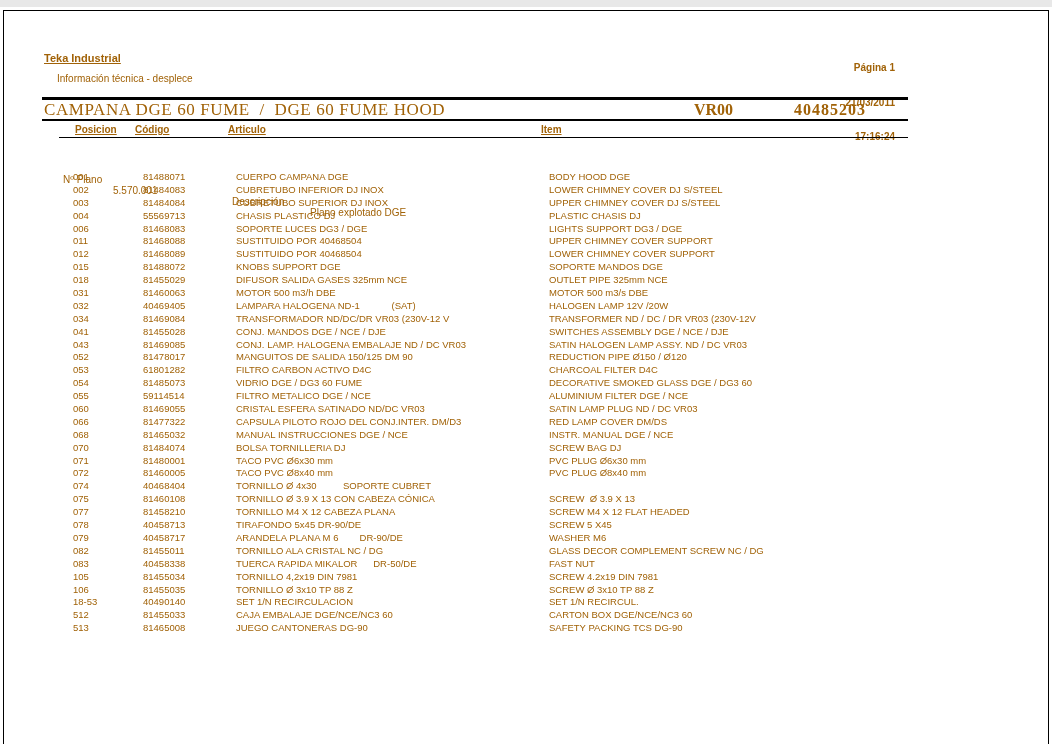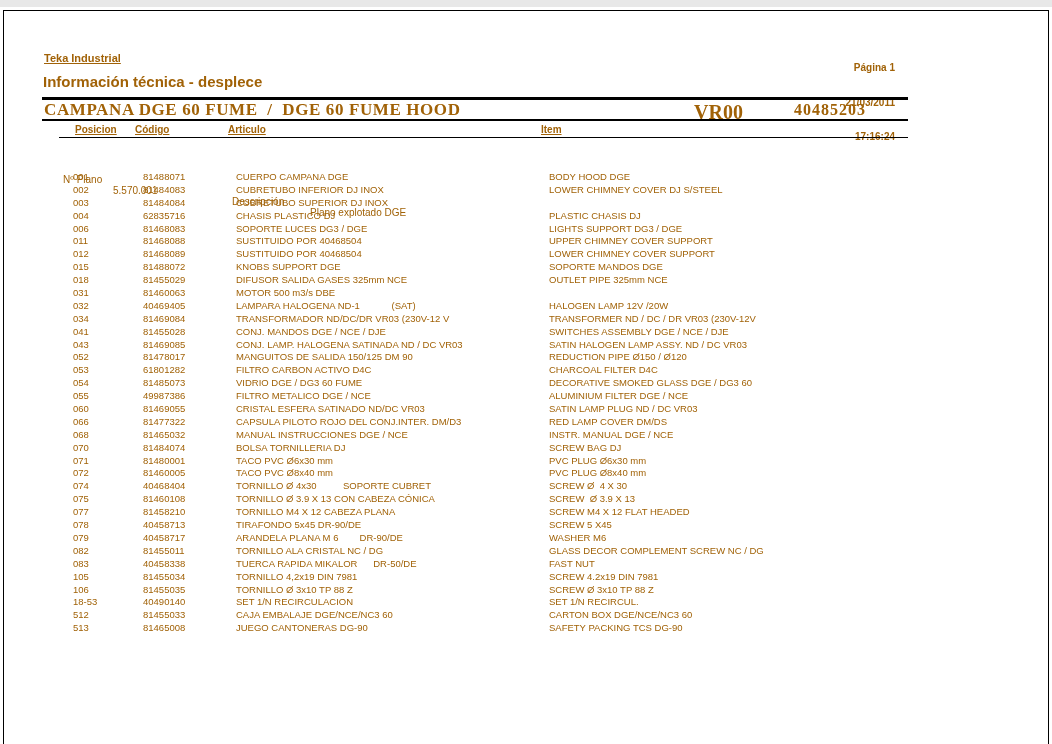--- a/index.html
+++ b/index.html
@@ -4,31 +4,31 @@
 <style>
   html,body{margin:0;padding:0;background:#e8e8e8;}
   .page{
     position:relative;width:1052px;height:744px;background:#ffffff;
     font-family:"Liberation Sans","DejaVu Sans",sans-serif;color:#a16207;
     overflow:hidden;margin:7px auto;
   }
   .frame{position:absolute;inset:3px;border:1px solid #000;pointer-events:none;}
   .company{position:absolute;left:44px;top:45px;font-size:11px;font-weight:bold;text-decoration:underline;white-space:pre;}
   .pageinfo{position:absolute;top:32px;right:157px;text-align:right;font-size:10px;font-weight:bold;line-height:11.5px;white-space:pre;}
-  .doctitle{position:absolute;left:43px;top:66px;font-size:15px;font-weight:bold;white-space:pre;}
+  .doctitle{position:absolute;left:57px;top:66px;font-size:10px;font-weight:normal;white-space:pre;}
   .rule{position:absolute;left:42px;width:866px;background:#000;}
   .rule.t1{top:90px;height:2.5px;}
   .rule.t2{top:111.5px;height:2.5px;}
   .rule.hdr{top:130px;left:59px;width:849px;height:1px;}
   .titleband{position:absolute;left:44px;top:93px;width:864px;height:17px;}
   .prodtitle{
     position:absolute;left:0;top:0;font-family:"Liberation Serif","DejaVu Serif",serif;
-    font-size:17px;font-weight:bold;letter-spacing:0.6px;white-space:pre;
+    font-size:17px;font-weight:normal;letter-spacing:0.6px;white-space:pre;
   }
-  .version{position:absolute;left:650px;top:1px;font-family:"Liberation Serif","DejaVu Serif",serif;font-size:20px;font-weight:bold;}
+  .version{position:absolute;left:650px;top:1px;font-family:"Liberation Serif","DejaVu Serif",serif;font-size:16px;font-weight:bold;}
   .reference{position:absolute;left:750px;top:1px;font-family:"Liberation Serif","DejaVu Serif",serif;font-size:16px;font-weight:bold;letter-spacing:1px;}
   .grid{display:grid;grid-template-columns:70px 93px 313px auto;padding-left:23px;}
   .theadrow{position:absolute;left:42px;top:117px;width:866px;font-size:10px;font-weight:bold;}
   .theadrow .h{text-decoration:underline;white-space:pre;}
   .theadrow .h.pos{padding-left:10px;}
   .planrow{position:absolute;left:42px;top:156px;width:866px;font-size:10px;font-weight:normal;white-space:pre;}
   .planrow .plabel{position:absolute;left:21px;}
   .planrow .pnum{position:absolute;left:71px;}
   .planrow .dlabel{position:absolute;left:190px;}
   .planrow .dvalue{position:absolute;left:268px;}
@@ -85,24 +85,25 @@
       <div class="trow grid">
         <span class="cell posicion">002</span>
         <span class="cell codigo">81484083</span>
         <span class="cell articulo">CUBRETUBO INFERIOR DJ INOX</span>
         <span class="cell item">LOWER CHIMNEY COVER DJ S/STEEL</span>
       </div>
       <div class="trow grid">
         <span class="cell posicion">003</span>
         <span class="cell codigo">81484084</span>
         <span class="cell articulo">CUBRETUBO SUPERIOR DJ INOX</span>
+        <span class="cell item">UPPER CHIMNEY COVER DJ S/STEEL</span>
       </div>
       <div class="trow grid">
         <span class="cell posicion">004</span>
-        <span class="cell codigo">62835716</span>
+        <span class="cell codigo">55569713</span>
         <span class="cell articulo">CHASIS PLASTICO DJ</span>
         <span class="cell item">PLASTIC CHASIS DJ</span>
       </div>
       <div class="trow grid">
         <span class="cell posicion">006</span>
         <span class="cell codigo">81468083</span>
         <span class="cell articulo">SOPORTE LUCES DG3 / DGE</span>
         <span class="cell item">LIGHTS SUPPORT DG3 / DGE</span>
       </div>
       <div class="trow grid">
@@ -125,20 +126,21 @@
       </div>
       <div class="trow grid">
         <span class="cell posicion">018</span>
         <span class="cell codigo">81455029</span>
         <span class="cell articulo">DIFUSOR SALIDA GASES 325mm NCE</span>
         <span class="cell item">OUTLET PIPE 325mm NCE</span>
       </div>
       <div class="trow grid">
         <span class="cell posicion">031</span>
         <span class="cell codigo">81460063</span>
+        <span class="cell articulo">MOTOR 500 m3/h DBE</span>
         <span class="cell item">MOTOR 500 m3/s DBE</span>
       </div>
       <div class="trow grid">
         <span class="cell posicion">032</span>
         <span class="cell codigo">40469405</span>
         <span class="cell articulo">LAMPARA HALOGENA ND-1            (SAT)</span>
         <span class="cell item">HALOGEN LAMP 12V /20W</span>
       </div>
       <div class="trow grid">
         <span class="cell posicion">034</span>
@@ -148,21 +150,21 @@
       </div>
       <div class="trow grid">
         <span class="cell posicion">041</span>
         <span class="cell codigo">81455028</span>
         <span class="cell articulo">CONJ. MANDOS DGE / NCE / DJE</span>
         <span class="cell item">SWITCHES ASSEMBLY DGE / NCE / DJE</span>
       </div>
       <div class="trow grid">
         <span class="cell posicion">043</span>
         <span class="cell codigo">81469085</span>
-        <span class="cell articulo">CONJ. LAMP. HALOGENA SATINADA ND / DC VR03</span>
+        <span class="cell articulo">CONJ. LAMP. HALOGENA EMBALAJE ND / DC VR03</span>
         <span class="cell item">SATIN HALOGEN LAMP ASSY. ND / DC VR03</span>
       </div>
       <div class="trow grid">
         <span class="cell posicion">052</span>
         <span class="cell codigo">81478017</span>
         <span class="cell articulo">MANGUITOS DE SALIDA 150/125 DM 90</span>
         <span class="cell item">REDUCTION PIPE Ø150 / Ø120</span>
       </div>
       <div class="trow grid">
         <span class="cell posicion">053</span>
@@ -171,21 +173,21 @@
         <span class="cell item">CHARCOAL FILTER D4C</span>
       </div>
       <div class="trow grid">
         <span class="cell posicion">054</span>
         <span class="cell codigo">81485073</span>
         <span class="cell articulo">VIDRIO DGE / DG3 60 FUME</span>
         <span class="cell item">DECORATIVE SMOKED GLASS DGE / DG3 60</span>
       </div>
       <div class="trow grid">
         <span class="cell posicion">055</span>
-        <span class="cell codigo">49987386</span>
+        <span class="cell codigo">59114514</span>
         <span class="cell articulo">FILTRO METALICO DGE / NCE</span>
         <span class="cell item">ALUMINIUM FILTER DGE / NCE</span>
       </div>
       <div class="trow grid">
         <span class="cell posicion">060</span>
         <span class="cell codigo">81469055</span>
         <span class="cell articulo">CRISTAL ESFERA SATINADO ND/DC VR03</span>
         <span class="cell item">SATIN LAMP PLUG ND / DC VR03</span>
       </div>
       <div class="trow grid">
@@ -215,21 +217,20 @@
       <div class="trow grid">
         <span class="cell posicion">072</span>
         <span class="cell codigo">81460005</span>
         <span class="cell articulo">TACO PVC Ø8x40 mm</span>
         <span class="cell item">PVC PLUG Ø8x40 mm</span>
       </div>
       <div class="trow grid">
         <span class="cell posicion">074</span>
         <span class="cell codigo">40468404</span>
         <span class="cell articulo">TORNILLO Ø 4x30          SOPORTE CUBRET</span>
-        <span class="cell item">SCREW Ø  4 X 30</span>
       </div>
       <div class="trow grid">
         <span class="cell posicion">075</span>
         <span class="cell codigo">81460108</span>
         <span class="cell articulo">TORNILLO Ø 3.9 X 13 CON CABEZA CÓNICA</span>
         <span class="cell item">SCREW  Ø 3.9 X 13</span>
       </div>
       <div class="trow grid">
         <span class="cell posicion">077</span>
         <span class="cell codigo">81458210</span>

